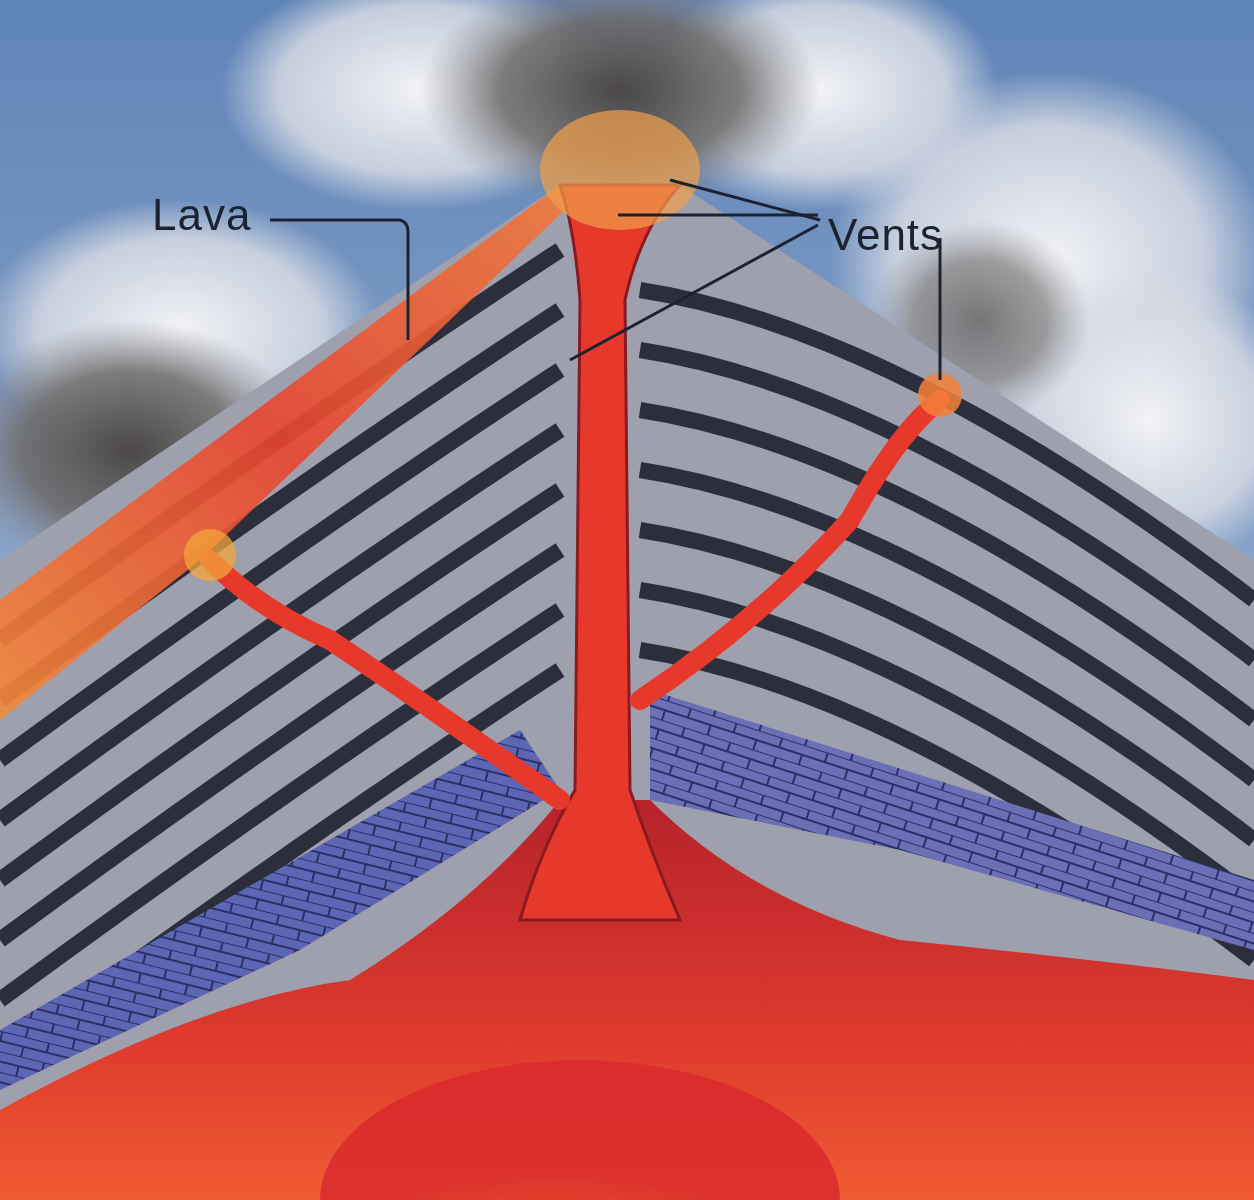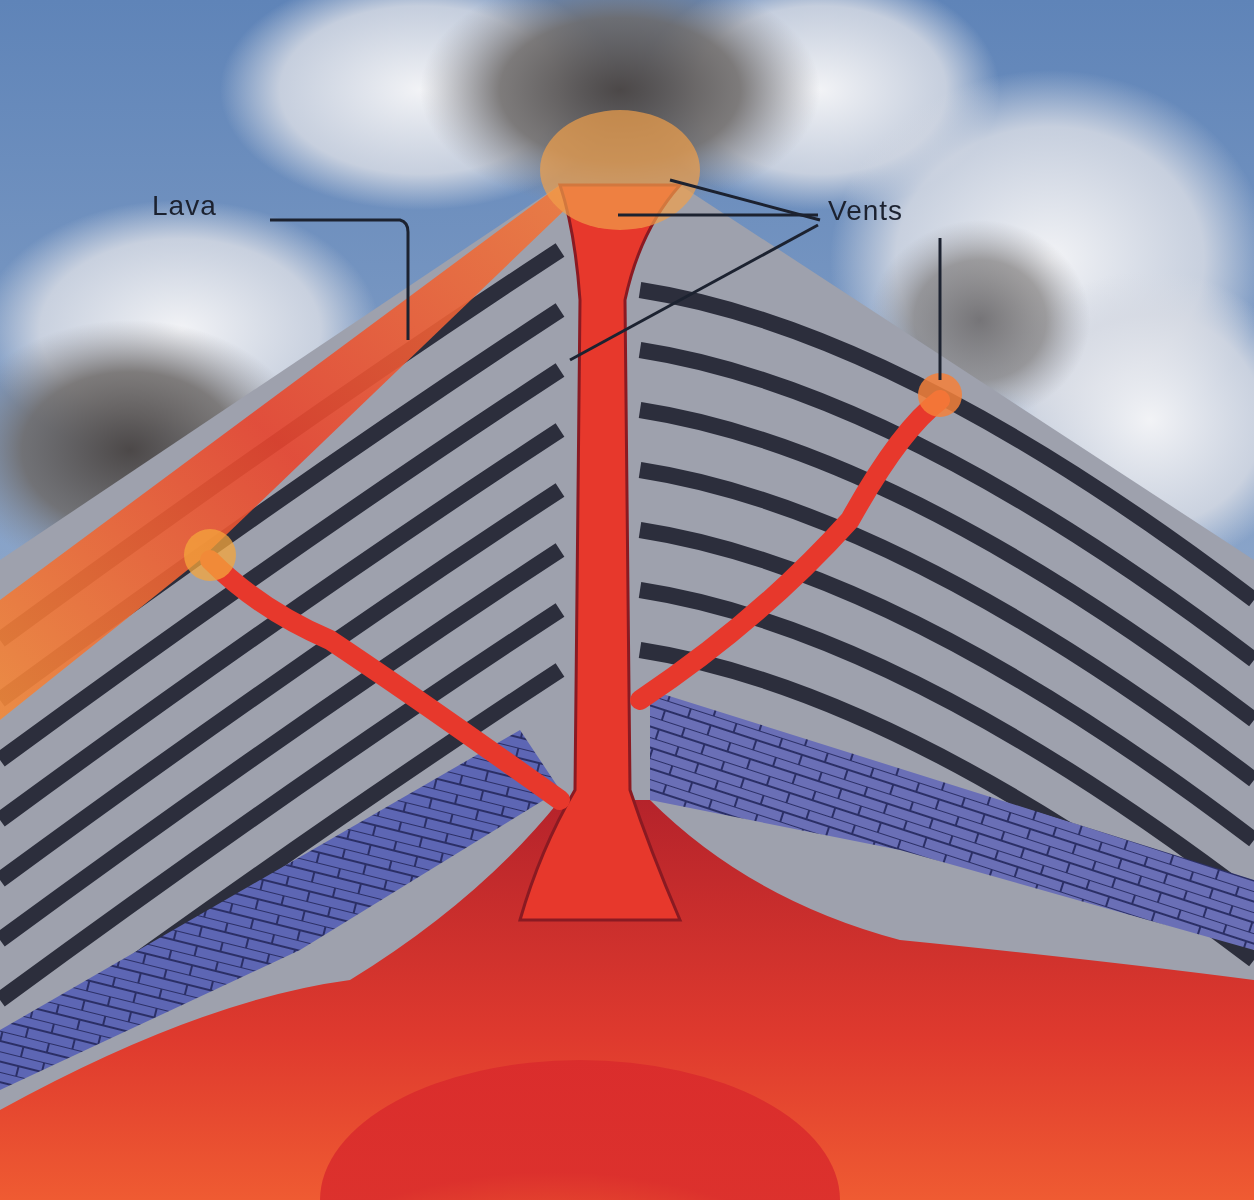--- a/index.html
+++ b/index.html
@@ -3,26 +3,26 @@
 <meta charset="utf-8">
 <style>
   html, body { margin: 0; padding: 0; }
   body { width: 1254px; height: 1200px; overflow: hidden; background: #6f8fb5; }
   .stage { position: relative; width: 1254px; height: 1200px; }
   svg.scene { position: absolute; left: 0; top: 0; width: 1254px; height: 1200px; }
   .label {
     position: absolute;
     font-family: "Liberation Sans", sans-serif;
     color: #1c2230;
-    font-size: 28px;
+    font-size: 44px;
     letter-spacing: 1px;
     white-space: nowrap;
   }
   .label.lava { left: 152px; top: 190px; }
-  .label.vents { left: 828px; top: 195px; text-align: right; }
+  .label.vents { left: 828px; top: 210px; text-align: right; }
   .label.magma { left: 402px; top: 1060px; color: #5a0d10; font-size: 42px; }
 </style>
 </head>
 <body>
 
 <div class="stage">
   <svg class="scene" viewBox="0 0 1254 1200">
     <defs>
       <linearGradient id="sky" x1="0" y1="0" x2="0" y2="1">
         <stop offset="0" stop-color="#5f84b8"></stop>

